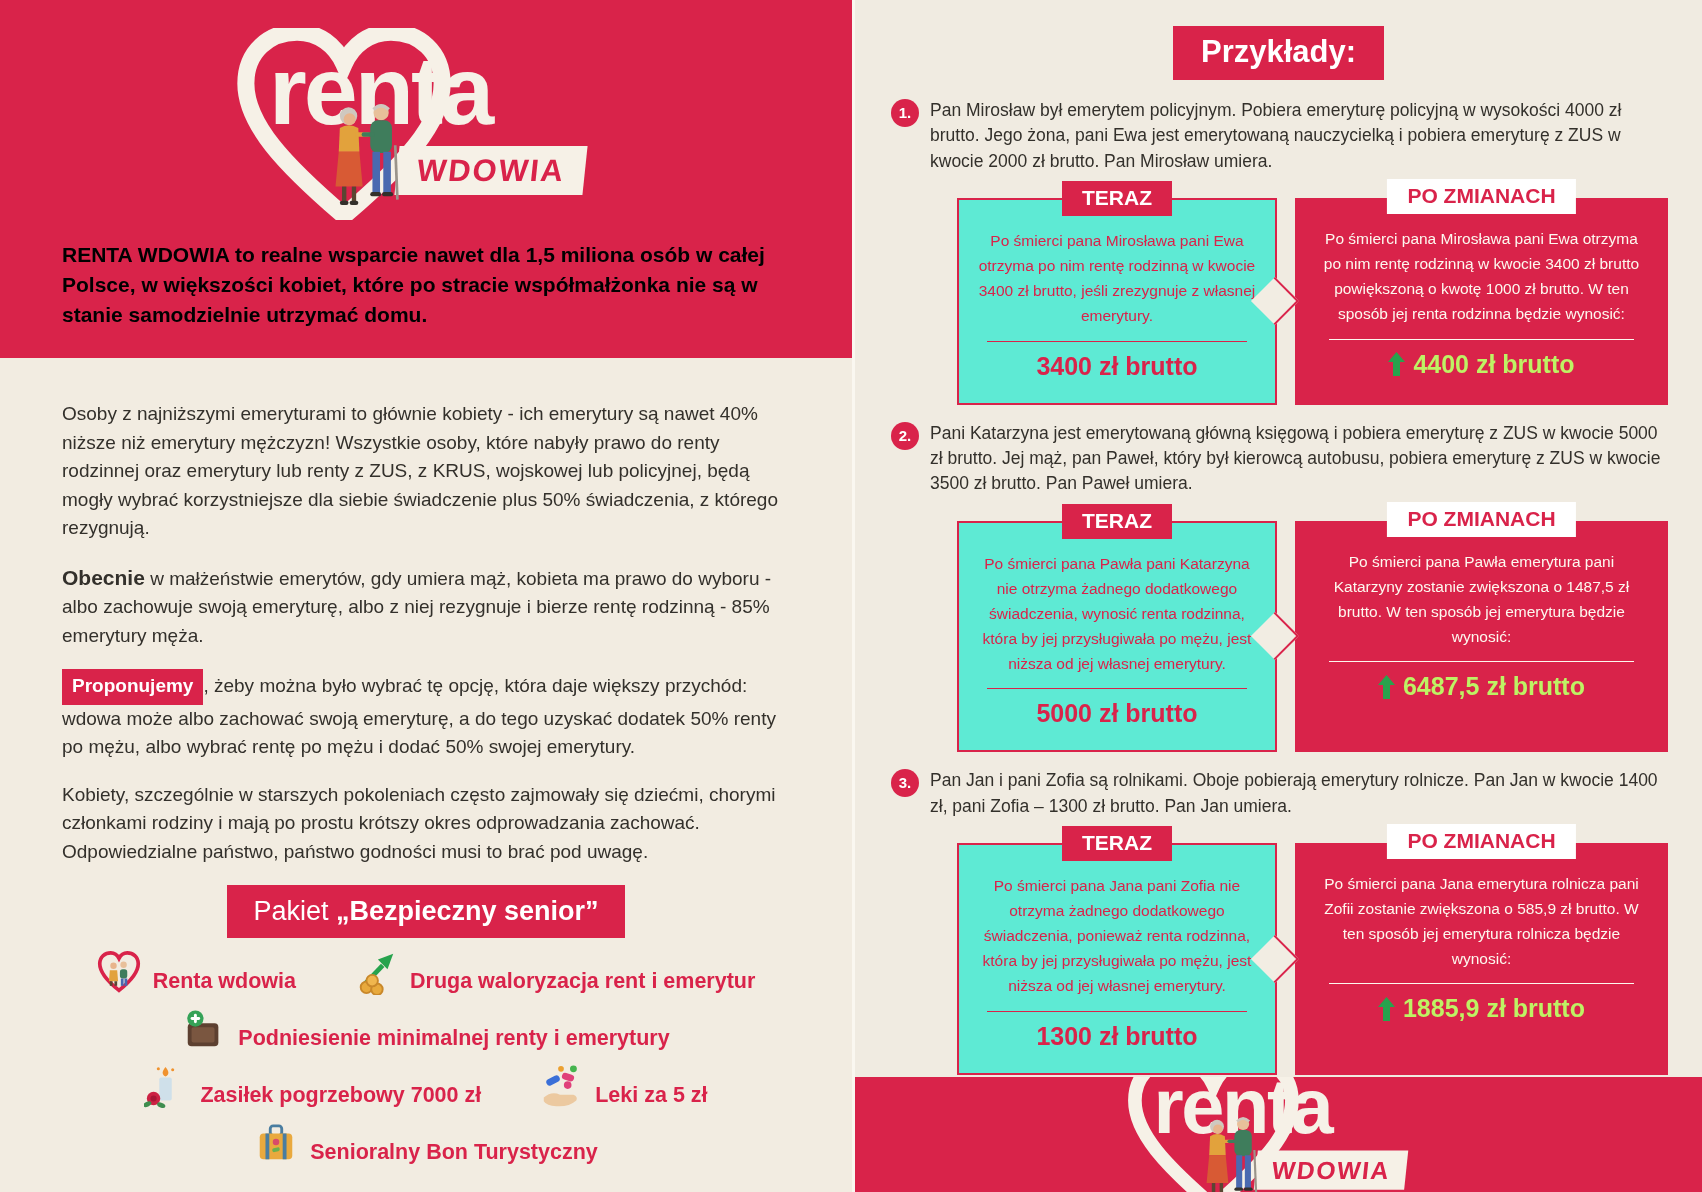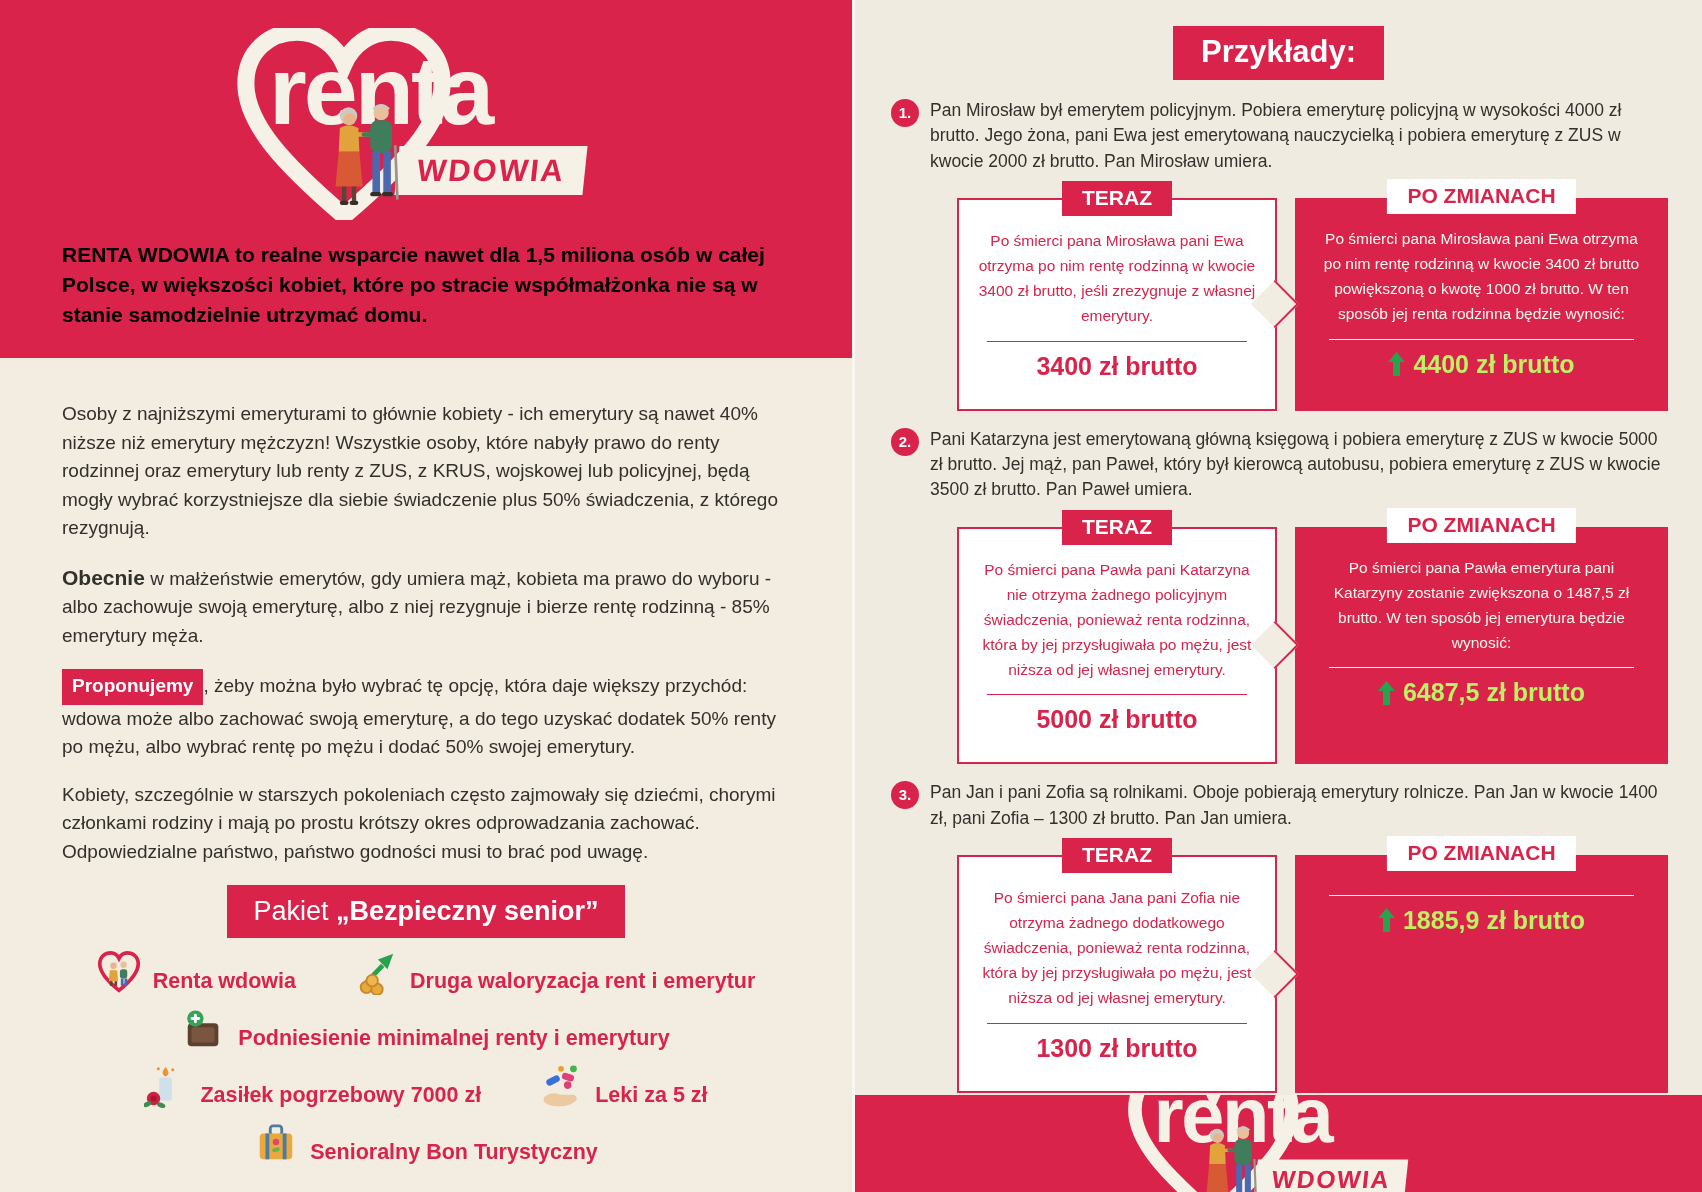--- a/index.html
+++ b/index.html
@@ -59,22 +59,22 @@
   .example{ margin:14px 28px 0 36px; }
   .example-intro{ display:flex; gap:11px; font-size:17.5px; line-height:1.45; color:#33302b; }
   .num-badge{
     width:28px; height:28px; border-radius:50%; background:#d9234a; color:#fff;
     font-weight:bold; font-size:15px; display:flex; align-items:center; justify-content:center;
     flex:0 0 auto; margin-top:1px;
   }
   .boxes{ display:flex; align-items:stretch; margin:24px 6px 2px 66px; }
   .box{ position:relative; text-align:center; }
   .box-teraz{
-    flex:0 0 45%; background:#ffffff; border:2px solid #d9234a;
-    padding:28px 18px 24px 18px; z-index:2;
+    flex:0 0 45%; background:#5eead4; border:2px solid #d9234a;
+    padding:28px 18px 18px 18px; z-index:2;
   }
   .box-teraz::after{
     content:""; position:absolute; right:-17px; top:50%;
     width:32px; height:32px; transform:translateY(-50%) rotate(45deg);
     background:#f2ede3; border-top:2px solid #d9234a; border-right:2px solid #d9234a;
   }
   .box-po{
     flex:1; background:#d9234a; margin-left:18px; padding:28px 24px 14px 24px;
     color:#fdf8ef; z-index:1;
   }
@@ -274,21 +274,21 @@
     </div>
 
     <div class="example">
       <div class="example-intro">
         <span class="num-badge">2.</span>
         <p>Pani Katarzyna jest emerytowaną główną księgową i pobiera emeryturę z ZUS w kwocie 5000 zł brutto. Jej mąż, pan Paweł, który był kierowcą autobusu, pobiera emeryturę z ZUS w kwocie 3500 zł brutto. Pan Paweł umiera.</p>
       </div>
       <div class="boxes">
         <div class="box box-teraz">
           <div class="box-badge badge-teraz">TERAZ</div>
-          <p class="box-text">Po śmierci pana Pawła pani Katarzyna nie otrzyma żadnego policyjnym świadczenia, ponieważ renta rodzinna, która by jej przysługiwała po mężu, jest niższa od jej własnej emerytury.</p>
+          <p class="box-text">Po śmierci pana Pawła pani Katarzyna nie otrzyma żadnego dodatkowego świadczenia, wynosić renta rodzinna, która by jej przysługiwała po mężu, jest niższa od jej własnej emerytury.</p>
           <hr class="sep">
           <div class="amount">5000 zł brutto</div>
         </div>
         <div class="box box-po">
           <div class="box-badge badge-po">PO ZMIANACH</div>
           <p class="box-text">Po śmierci pana Pawła emerytura pani Katarzyny zostanie zwiększona o 1487,5 zł brutto. W ten sposób jej emerytura będzie wynosić:</p>
           <hr class="sep">
           <div class="amount">
             <span class="up-arrow">
               <svg width="17" height="24" viewBox="0 0 17 24">
@@ -309,20 +309,21 @@
       </div>
       <div class="boxes">
         <div class="box box-teraz">
           <div class="box-badge badge-teraz">TERAZ</div>
           <p class="box-text">Po śmierci pana Jana pani Zofia nie otrzyma żadnego dodatkowego świadczenia, ponieważ renta rodzinna, która by jej przysługiwała po mężu, jest niższa od jej własnej emerytury.</p>
           <hr class="sep">
           <div class="amount">1300 zł brutto</div>
         </div>
         <div class="box box-po">
           <div class="box-badge badge-po">PO ZMIANACH</div>
+          <p class="box-text">Po śmierci pana Jana emerytura rolnicza pani Zofii zostanie zwiększona o 585,9 zł brutto. W ten sposób jej emerytura rolnicza będzie wynosić:</p>
           <hr class="sep">
           <div class="amount">
             <span class="up-arrow">
               <svg width="17" height="24" viewBox="0 0 17 24">
                   <polygon points="8.5,0 17,10 0,10" fill="#27a34d"></polygon>
                   <rect x="5" y="9" width="7" height="15" fill="#27a34d"></rect>
                 </svg>
             </span>
             <span>1885,9 zł brutto</span>
           </div>

